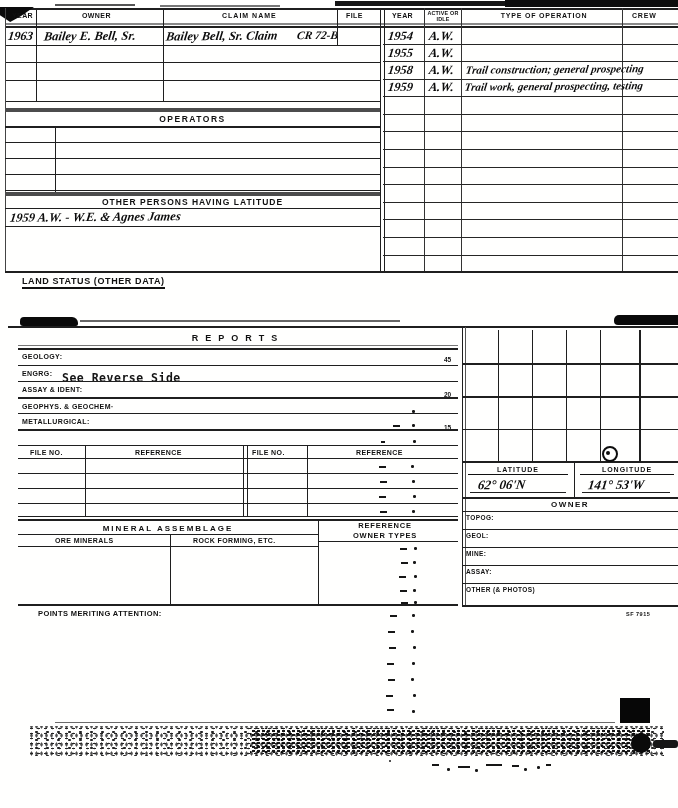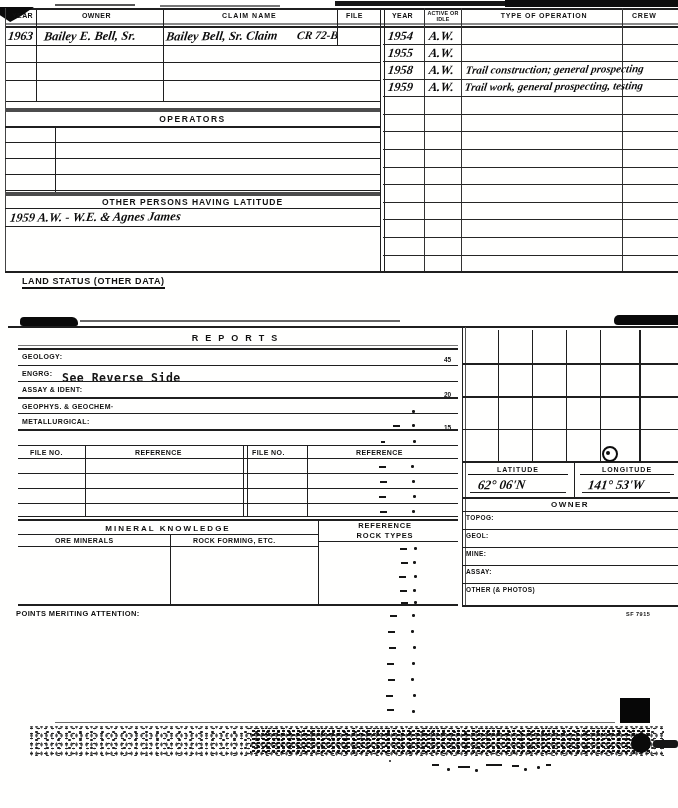--- a/index.html
+++ b/index.html
@@ -157,33 +157,33 @@
   <div class="hl" style="left:18px;top:473px;width:440px;"></div>
   <div class="hl" style="left:18px;top:488px;width:440px;"></div>
   <div class="hl" style="left:18px;top:503px;width:440px;"></div>
   <div class="hl" style="left:18px;top:516px;width:440px;height:1.4px;"></div>
   <div class="hl" style="left:18px;top:519px;width:440px;height:2px;"></div>
   <div class="vl" style="left:85px;top:445px;height:71px;"></div>
   <div class="vl" style="left:243px;top:445px;height:71px;"></div>
   <div class="vl" style="left:247px;top:445px;height:71px;"></div>
   <div class="vl" style="left:307px;top:445px;height:71px;"></div>
 
-  <div class="ttl" style="left:18px;top:524px;width:300px;text-align:center;letter-spacing:2px;font-size:8px;">MINERAL KNOWLEDGE</div>
+  <div class="ttl" style="left:18px;top:524px;width:300px;text-align:center;letter-spacing:2px;font-size:8px;">MINERAL ASSEMBLAGE</div>
   <div class="lbl" style="left:330px;top:521px;width:110px;text-align:center;font-size:7.5px;letter-spacing:.8px;">REFERENCE</div>
-  <div class="lbl" style="left:330px;top:531px;width:110px;text-align:center;font-size:7.5px;letter-spacing:.8px;">ROCK TYPES</div>
+  <div class="lbl" style="left:330px;top:531px;width:110px;text-align:center;font-size:7.5px;letter-spacing:.8px;">OWNER TYPES</div>
   <div class="hl" style="left:18px;top:534px;width:300px;"></div>
   <div class="lbl" style="left:55px;top:537px;">ORE MINERALS</div>
   <div class="lbl" style="left:193px;top:537px;">ROCK FORMING, ETC.</div>
   <div class="hl" style="left:18px;top:546px;width:300px;"></div>
   <div class="hl" style="left:318px;top:541px;width:140px;"></div>
   <div class="vl" style="left:170px;top:534px;height:70px;"></div>
   <div class="vl" style="left:318px;top:519px;height:85px;height:85px;"></div>
   <div class="hl" style="left:18px;top:604px;width:440px;height:2.4px;"></div>
 
-  <div class="lbl" style="left:16px;top:609px;font-size:7.5px;">POINTS MERITING ATTENTION:</div>
+  <div class="lbl" style="left:38px;top:609px;font-size:7.5px;">POINTS MERITING ATTENTION:</div>
 
   <div class="vl" style="left:462px;top:327px;height:280px;height:280px;"></div>
   <div class="vl" style="left:465px;top:327px;height:280px;background:#555;"></div>
 
   <div class="vl" style="left:498px;top:330px;height:131px;"></div>
   <div class="vl" style="left:532px;top:330px;height:131px;"></div>
   <div class="vl" style="left:566px;top:330px;height:131px;"></div>
   <div class="vl" style="left:600px;top:330px;height:131px;"></div>
   <div class="vl" style="left:639px;top:330px;height:131px;width:1.6px;"></div>
 

